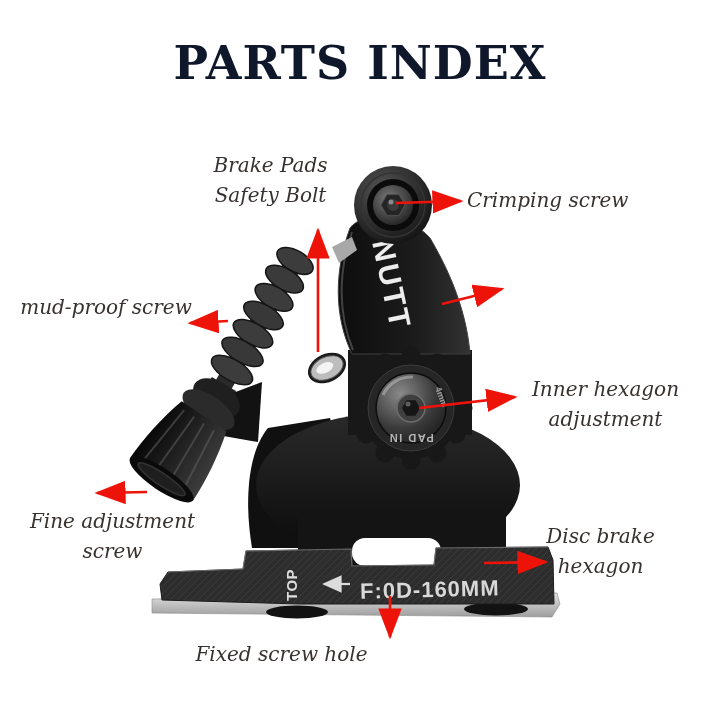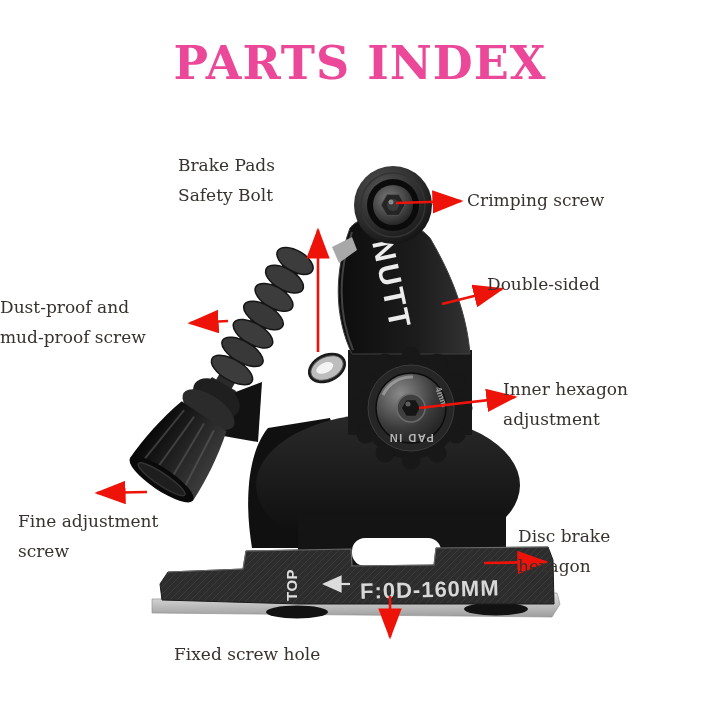--- a/index.html
+++ b/index.html
@@ -3,24 +3,24 @@
 <meta charset="utf-8">
 <style>
   html,body{margin:0;padding:0;}
   body{
     width:720px;height:720px;position:relative;background:#ffffff;overflow:hidden;
     font-family:"DejaVu Serif", serif;
   }
   .stage{position:absolute;left:0;top:0;width:720px;height:720px;}
   .title{
     position:absolute;top:36px;left:0;width:720px;text-align:center;
-    font-size:46px;font-weight:bold;letter-spacing:1px;color:#ec4899;
+    font-size:46px;font-weight:bold;letter-spacing:1px;color:#0f172a;
   }
   .label{
-    position:absolute;font-size:17px;color:#37322f;line-height:30px;
+    position:absolute;font-size:20px;color:#37322f;text-align:center;line-height:30px;font-style:italic;
   }
   .nowrap{white-space:nowrap;}
   svg{position:absolute;left:0;top:0;}
   #arrow-layer{pointer-events:none;}
   .redline{stroke:#ee1309;stroke-width:2.6;fill:none;}
 </style>
 </head>
 <body>
 
 <div class="stage">
@@ -185,34 +185,32 @@
   <div class="title">PARTS INDEX</div>
 
   <div class="label" style="left:178px;top:150px;width:185px;">
     <div>Brake Pads</div>
     <div>Safety Bolt</div>
   </div>
 
   <div class="label nowrap" style="left:467px;top:185px;">Crimping screw</div>
 
   <div class="label" style="left:487px;top:269px;width:205px;">
-    <div>Double-sided</div>
   </div>
 
   <div class="label" style="left:0px;top:292px;width:212px;">
-    <div>Dust-proof and</div>
     <div>mud-proof screw</div>
   </div>
 
   <div class="label" style="left:503px;top:374px;width:205px;">
     <div>Inner hexagon</div>
     <div>adjustment</div>
   </div>
 
-  <div class="label" style="left:10px;top:506px;width:205px;margin-left:8px;">
+  <div class="label" style="left:10px;top:506px;width:205px;">
     <div>Fine adjustment</div>
     <div>screw</div>
   </div>
 
   <div class="label" style="left:518px;top:521px;width:165px;">
     <div>Disc brake</div>
     <div>hexagon</div>
   </div>
 
   <div class="label nowrap" style="left:174px;top:639px;width:215px;">Fixed screw hole</div>

